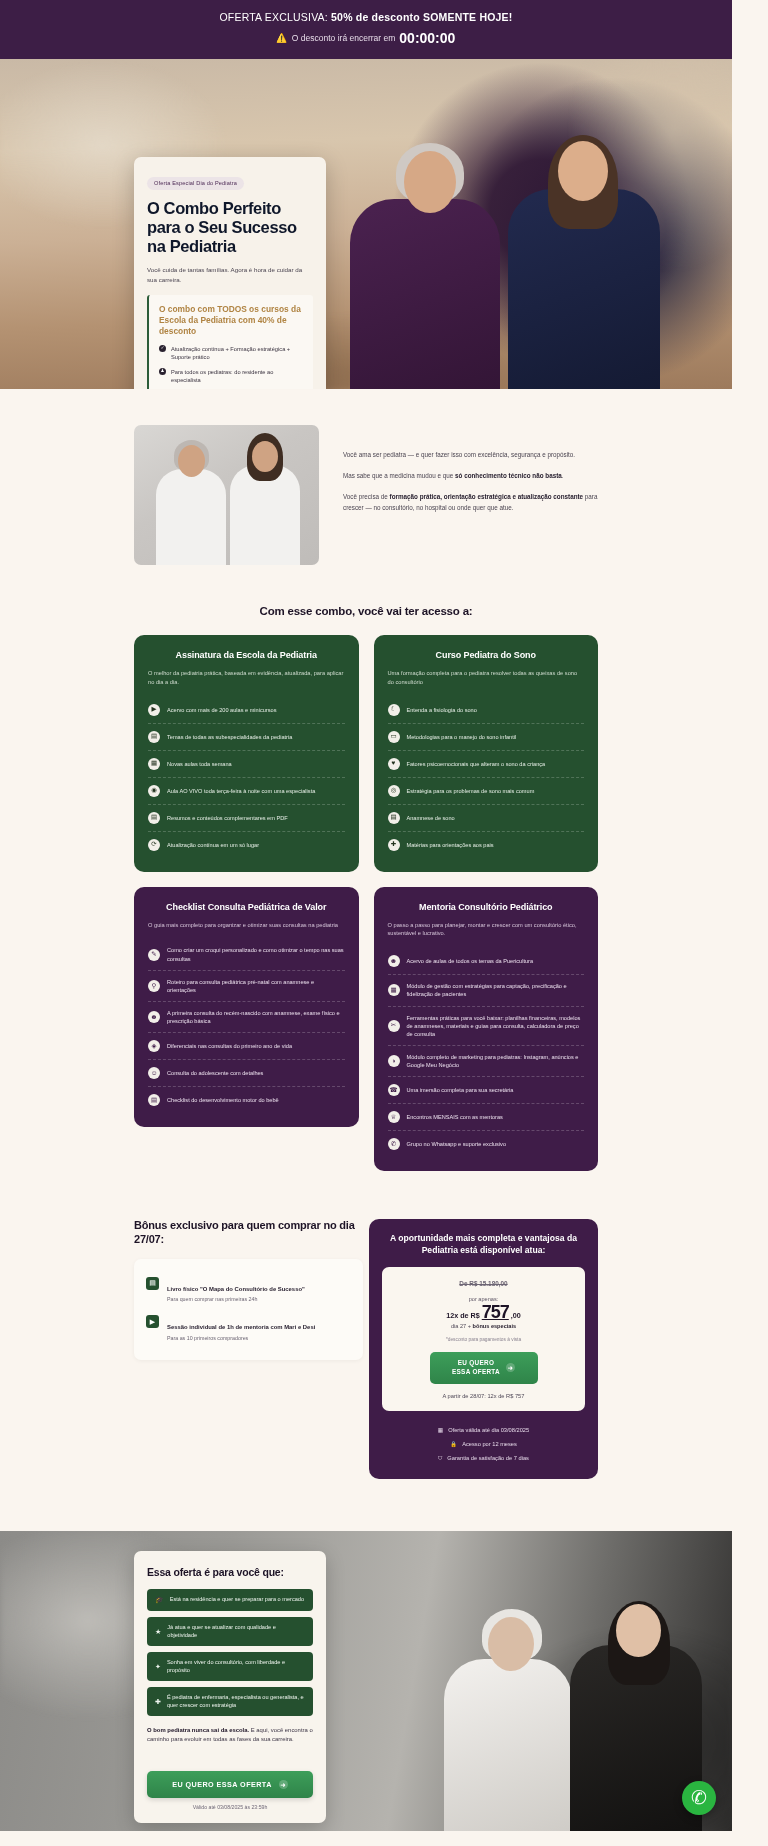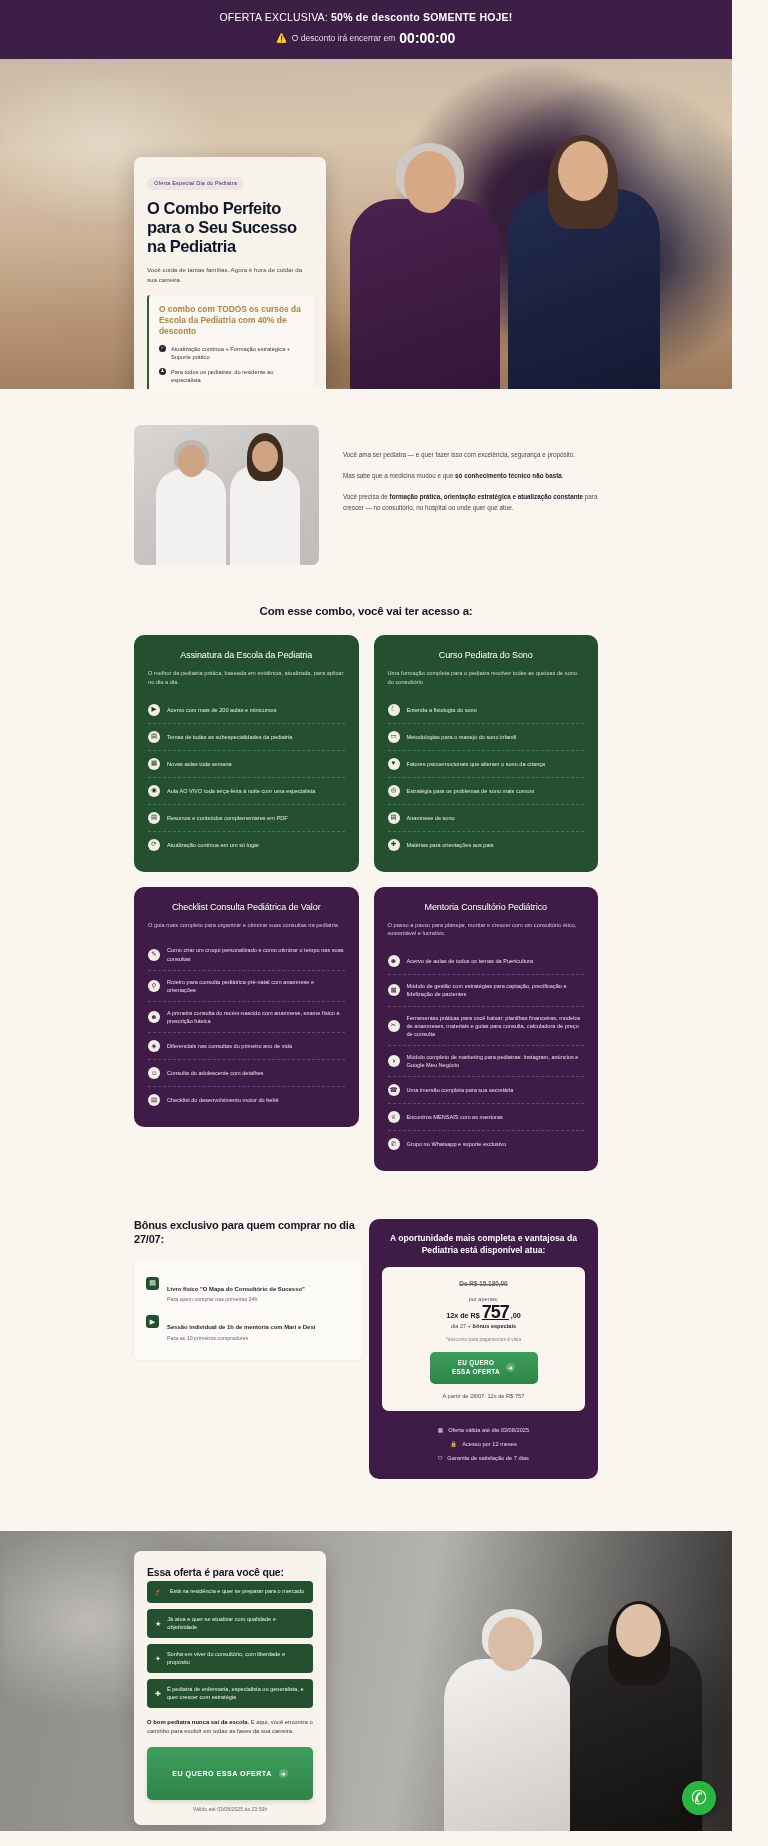--- a/index.html
+++ b/index.html
@@ -113,22 +113,22 @@
     flex: 0 0 auto; width: 7px; height: 7px; border-radius: 50%;
     background: #2a2230; color: #fff;
     display: flex; align-items: center; justify-content: center;
     font-size: 4.4px; margin-top: .5px;
   }
   .cta {
     display: flex; align-items: center; justify-content: center; gap: 7px;
     background: linear-gradient(180deg,#3d9e5a,#2f8449);
     color: #fff; font-weight: 700; font-size: 7.2px;
     letter-spacing: .45px;
-    padding: 22px 10px; border-radius: 5px;
-    margin-top: 11px; cursor: pointer; border: none; width: 100%;
+    padding: 9px 10px; border-radius: 5px;
+    margin-top: 27px; cursor: pointer; border: none; width: 100%;
     box-shadow: 0 2px 5px rgba(0,0,0,.14);
   }
   .cta .arrow {
     width: 9px; height: 9px; border-radius: 50%;
     background: rgba(255,255,255,.22);
     display: flex; align-items: center; justify-content: center;
     font-size: 6px;
   }
 
   
@@ -169,21 +169,21 @@
   }
   .cards {
     display: grid; grid-template-columns: 1fr 1fr;
     gap: 15px; padding: 0 134px;
     align-items: start;
   }
   .card { border-radius: 10px; padding: 15px 14px 14px; }
   .card.green { background: #25502f; }
   .card.purple { background: #3f1c48; }
   .card-title {
-    text-align: center; color: #fff; font-weight: 400;
+    text-align: center; color: #fff; font-weight: 700;
     font-size: 9px; letter-spacing: -.1px; margin-bottom: 9px;
   }
   .card-sub {
     font-size: 5.7px; line-height: 1.55; margin-bottom: 10px;
   }
   .green .card-sub { color: #cfdccf; }
   .purple .card-sub { color: #d7c6da; }
   .feat { list-style: none; }
   .feat li {
     display: flex; align-items: center; gap: 7px;
@@ -287,21 +287,21 @@
   .fhair1 { left: 64px; bottom: 170px; width: 60px; height: 52px; background: #e8e6e2; border-radius: 50% 50% 38% 38%; }
   .fhair2 { left: 190px; bottom: 146px; width: 62px; height: 84px; background: #1c1715; border-radius: 50% 50% 30% 30%; }
 
   .final-card {
     position: absolute; left: 134px; top: 20px; width: 192px;
     background: #f8f4ed; border-radius: 7px; padding: 15px 13px 13px;
     box-shadow: 0 6px 20px rgba(0,0,0,.2);
   }
   .final-title {
     font-size: 10.5px; font-weight: 800; color: #1d1326;
-    margin-bottom: 3px; letter-spacing: -.2px;
+    margin-bottom: 11px; letter-spacing: -.2px;
   }
   .fit-list { list-style: none; }
   .fit-list li {
     display: flex; align-items: center; gap: 6px;
     font-size: 5.6px; line-height: 1.42; color: #eef4ee;
     background: #25502f; border-radius: 4px;
     padding: 6.5px 8px; margin-bottom: 6px;
   }
   .fit-ic { flex: 0 0 auto; font-size: 7px; }
   .final-foot { margin-top: 10px; font-size: 5.9px; line-height: 1.55; color: #3c3545; }

